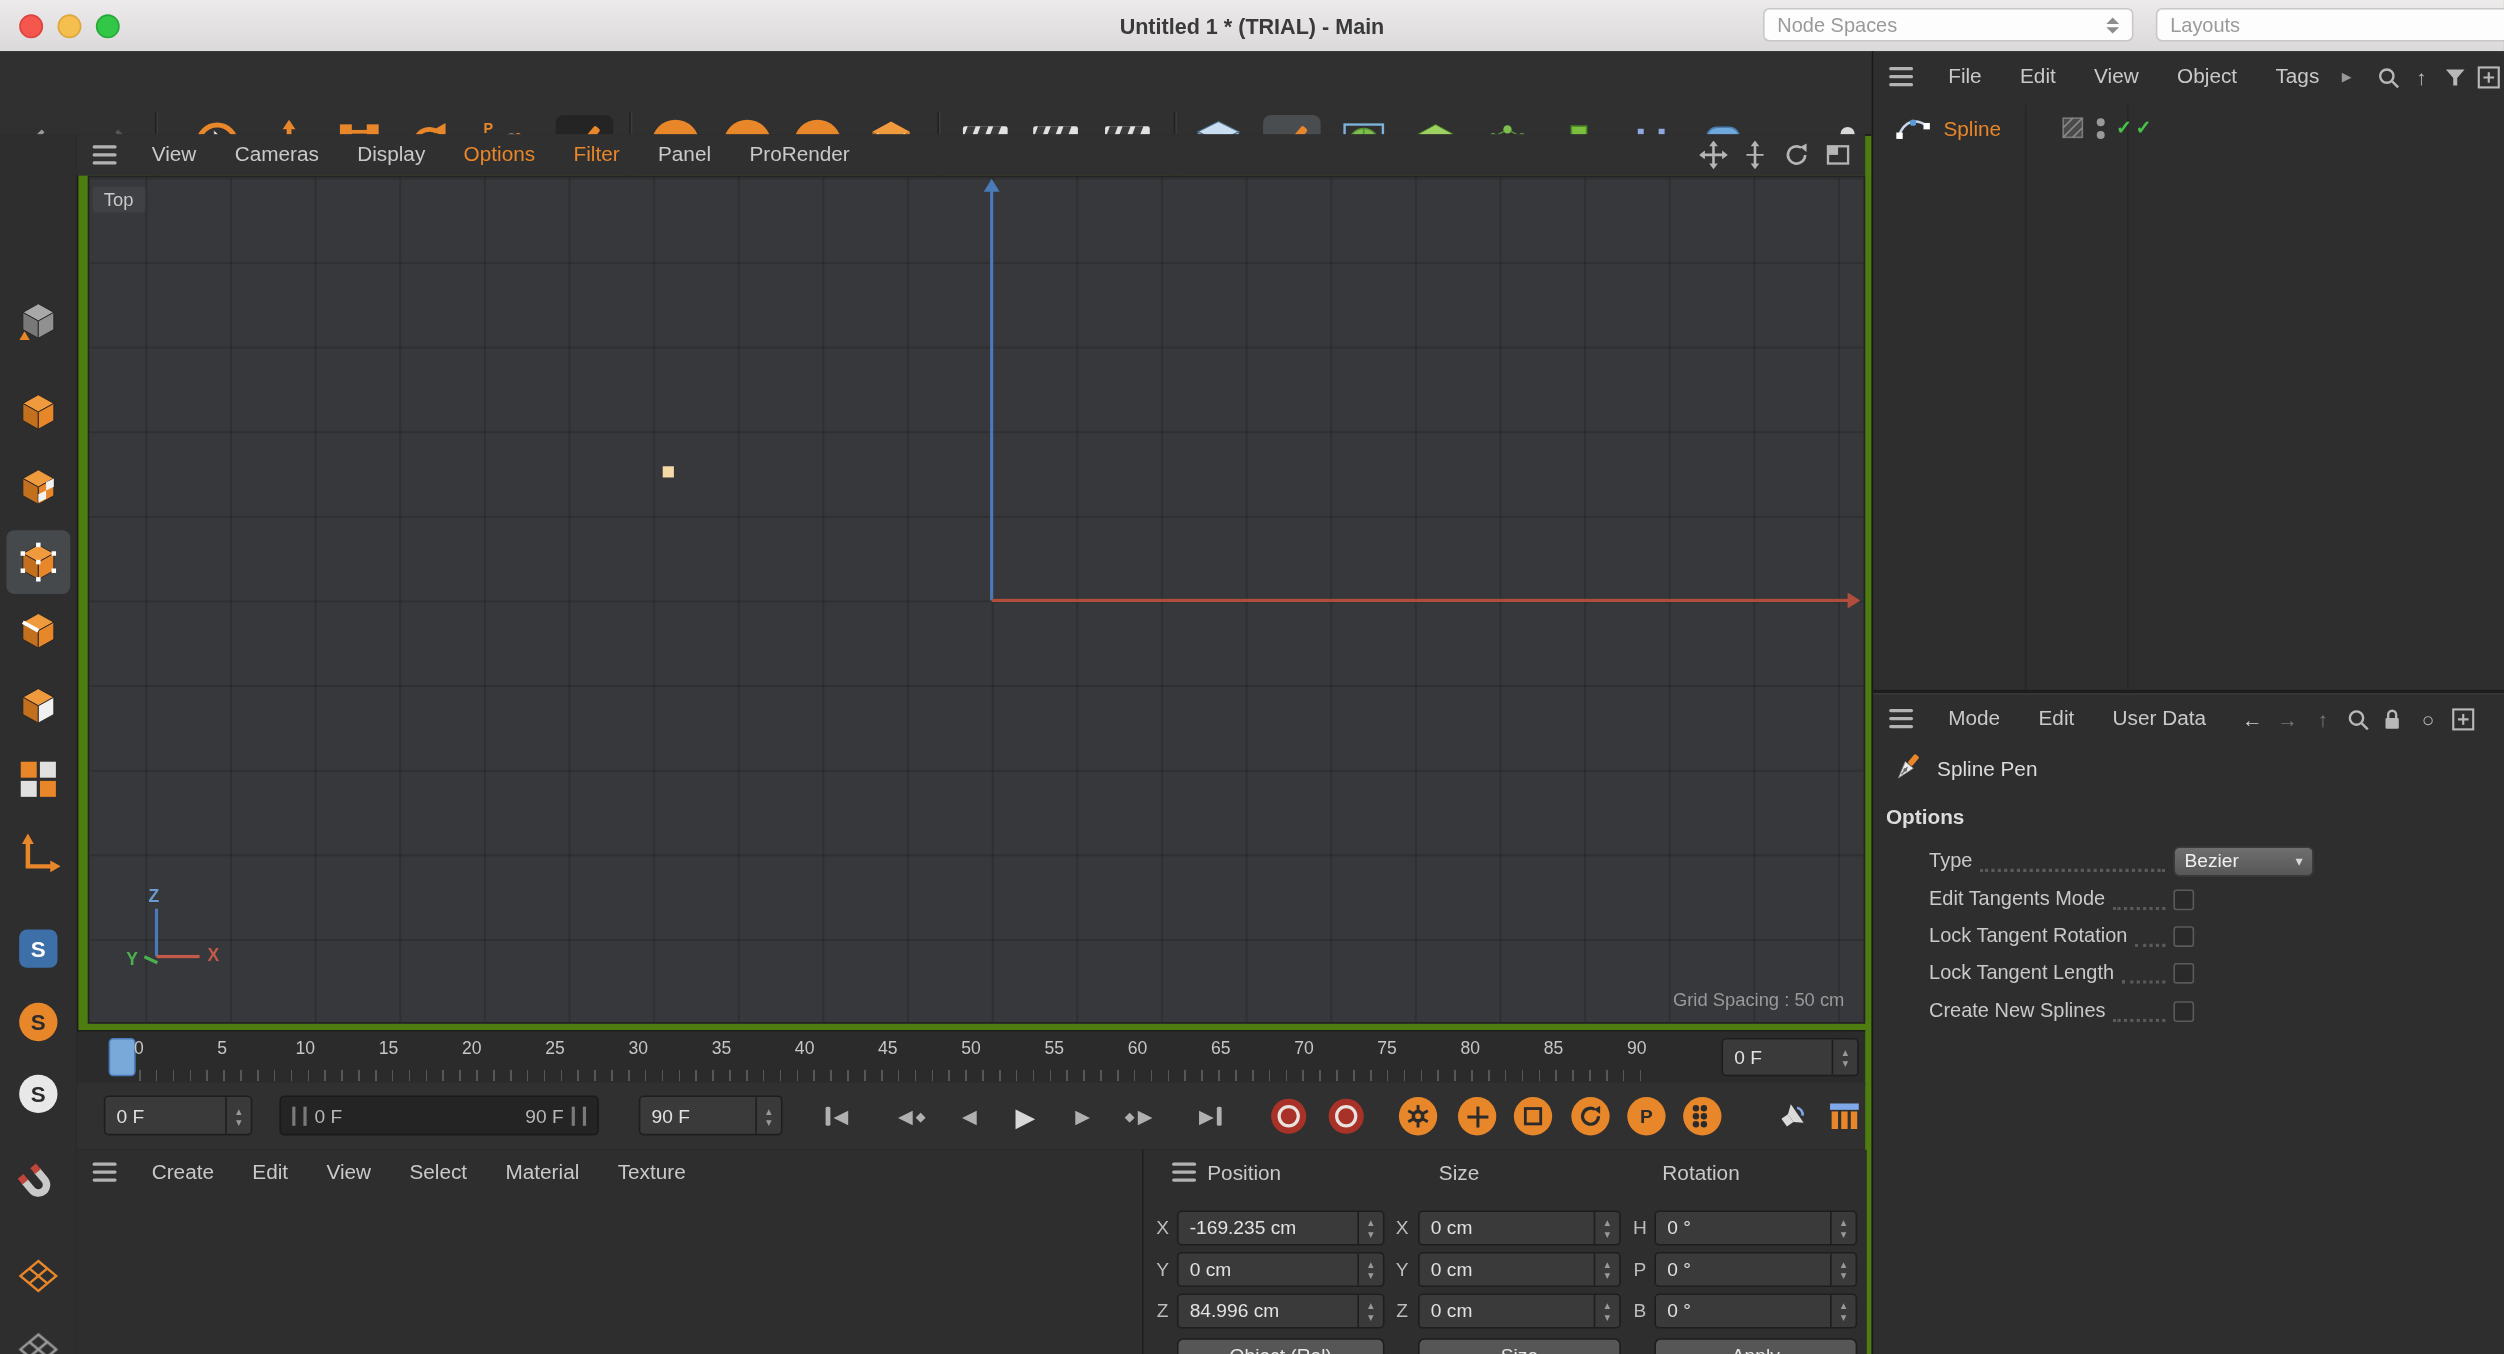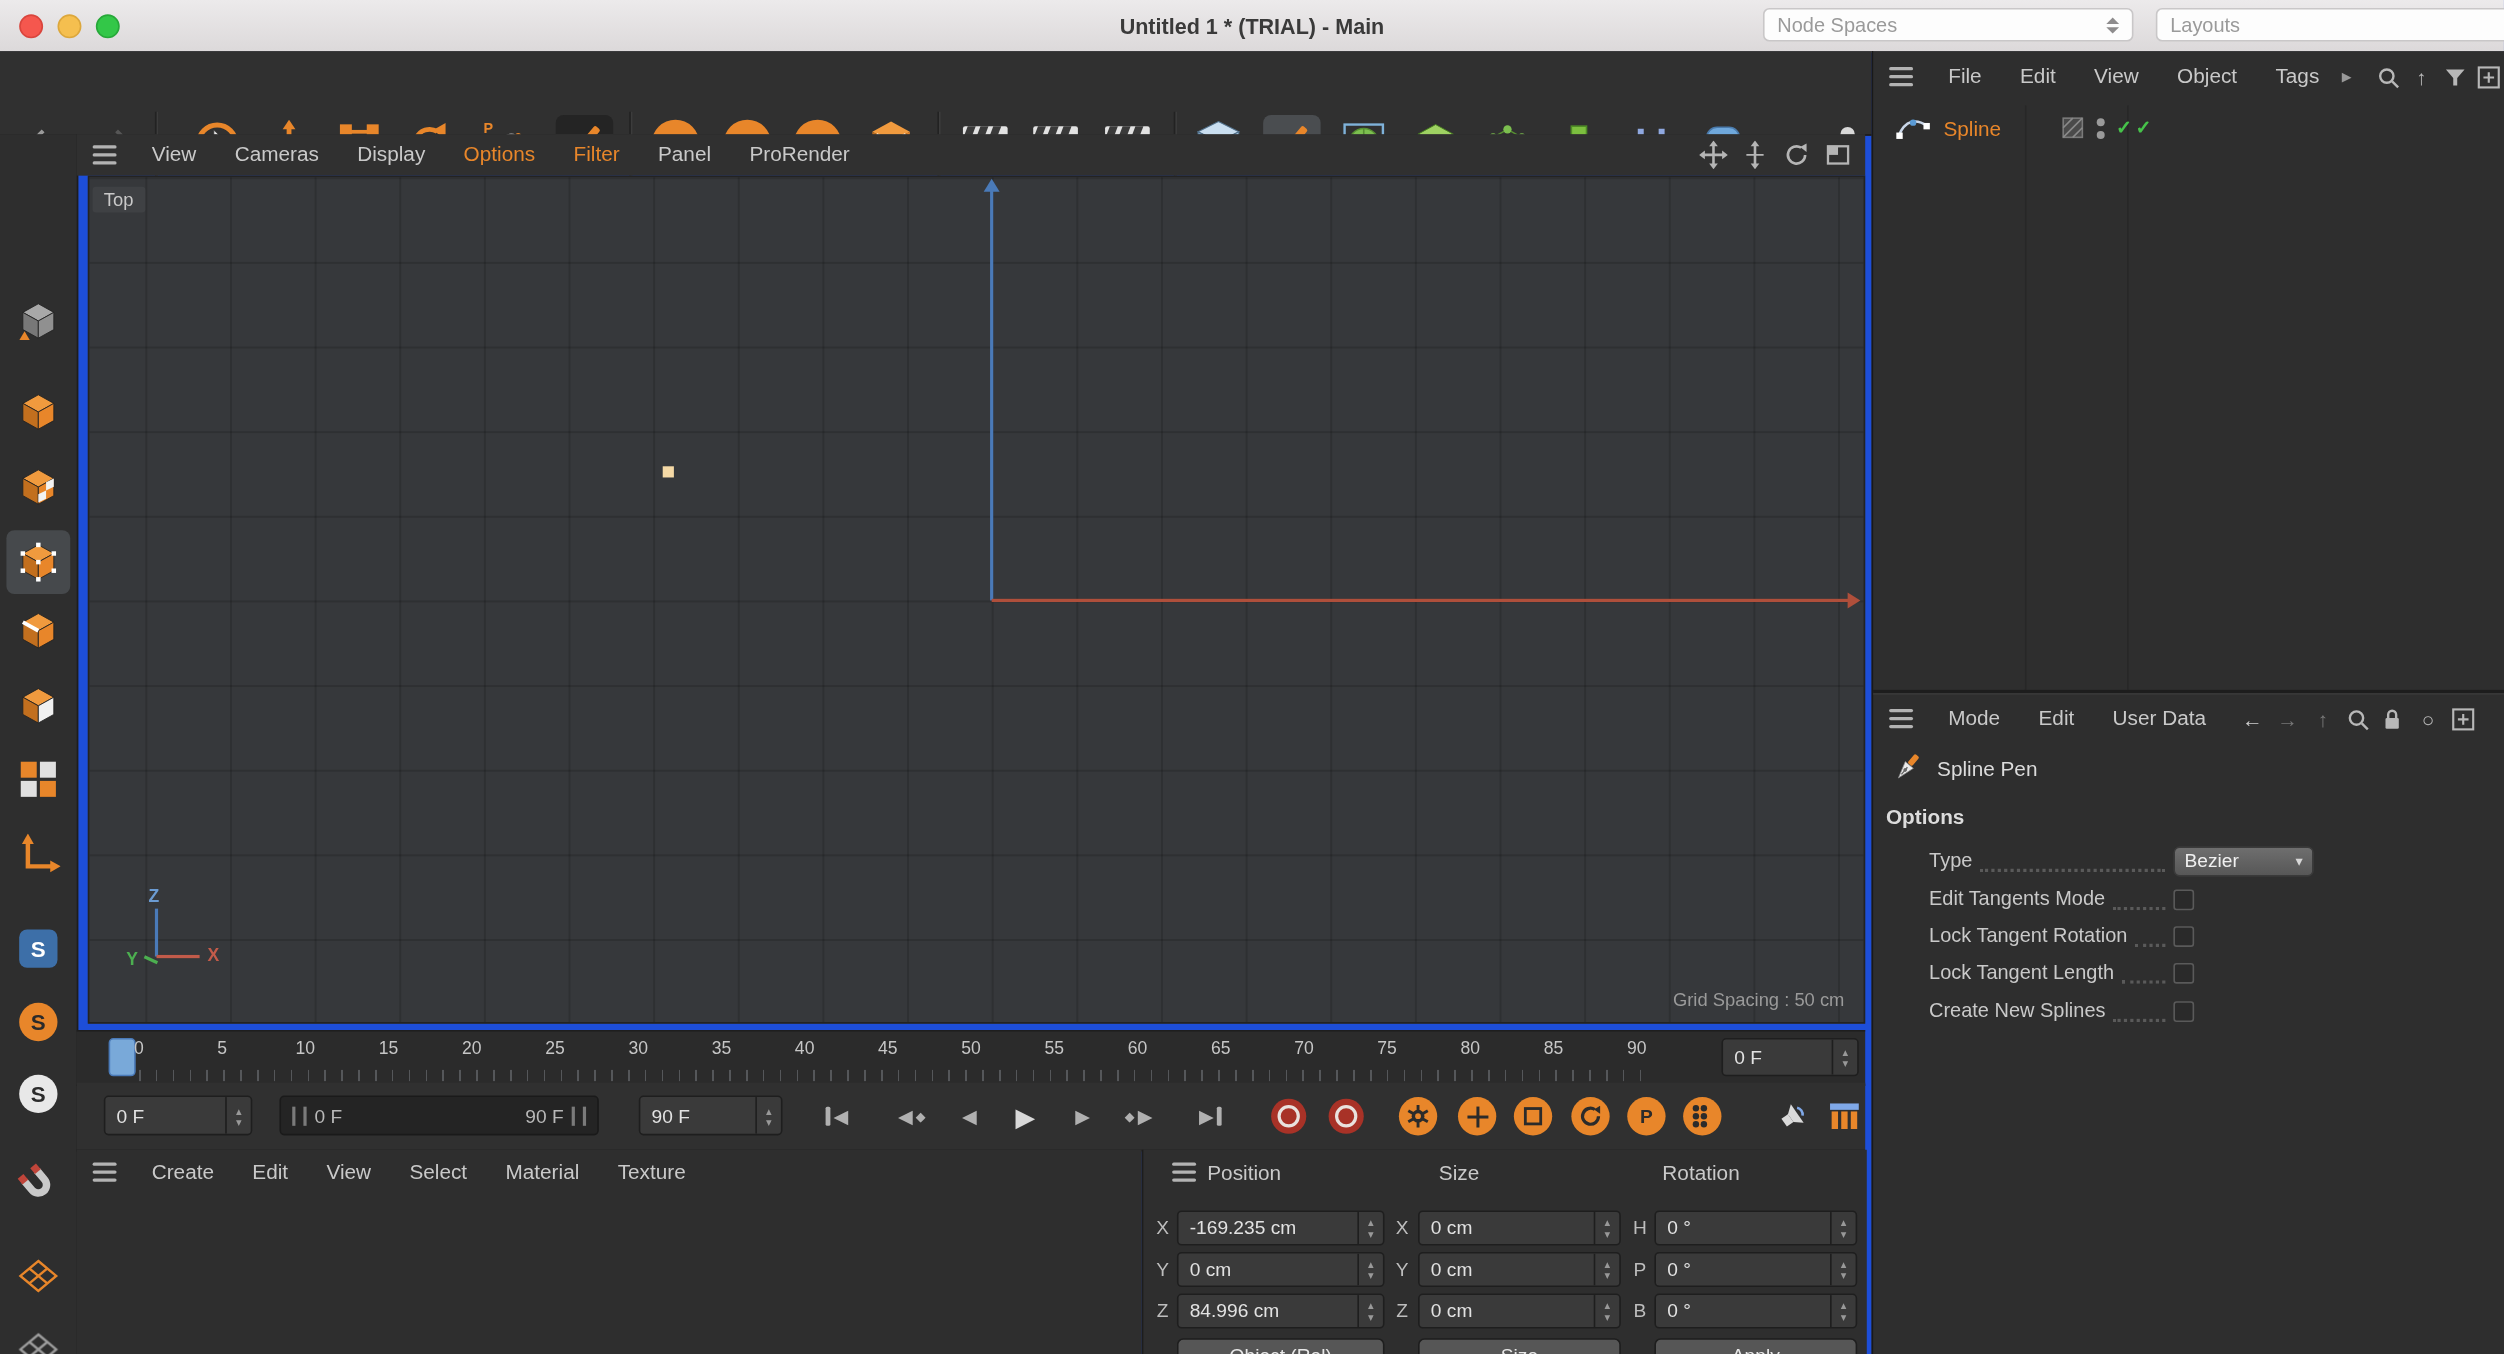--- a/index.html
+++ b/index.html
@@ -1,16 +1,16 @@
 <!DOCTYPE html>
 <html><head>
 <meta charset="utf-8">
 <style>
   html,body{margin:0;padding:0;background:#1e1e1e;}
-  #root{position:relative;width:2504px;height:1354px;overflow:hidden;background:#1d4ed8;}
+  #root{position:relative;width:2504px;height:1354px;overflow:hidden;background:#4d7c0f;}
   #scale{position:absolute;left:0;top:0;width:1568px;height:848px;transform:scale(1.5969);transform-origin:0 0;
          font-family:"Liberation Sans",sans-serif;-webkit-font-smoothing:antialiased;}
   .abs{position:absolute;}
   
   #titlebar{left:0;top:0;width:1568px;height:32px;background:linear-gradient(#ECEAEB,#DCD9DA);border-bottom:1px solid #ACAAAB;}
   .tl{width:13px;height:13px;border-radius:50%;top:9px;}
   #title-text{left:0;right:0;top:0;height:32px;display:flex;align-items:center;justify-content:center;
               color:#3A3A3A;font-size:13.5px;font-weight:bold;}
   .mac-select{background:#FDFDFD;border:1px solid #C9C7C8;border-radius:4px;color:#9A9A9A;font-size:12.5px;
               display:flex;align-items:center;padding:0 8px;height:21px;box-sizing:border-box;}

